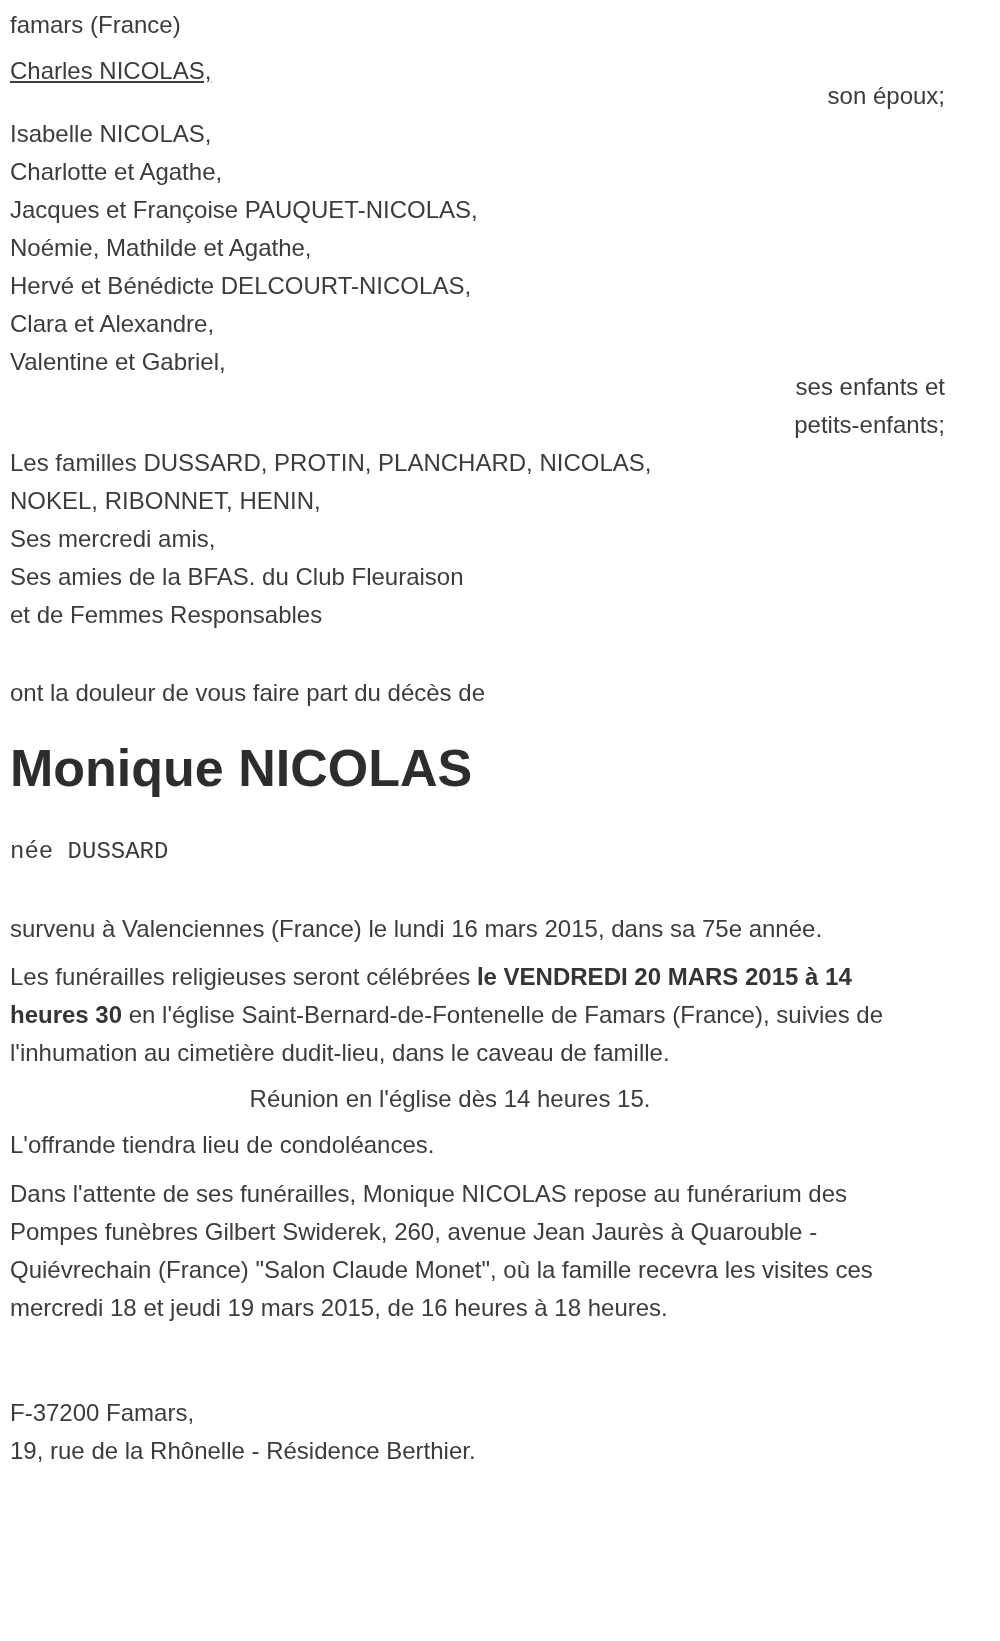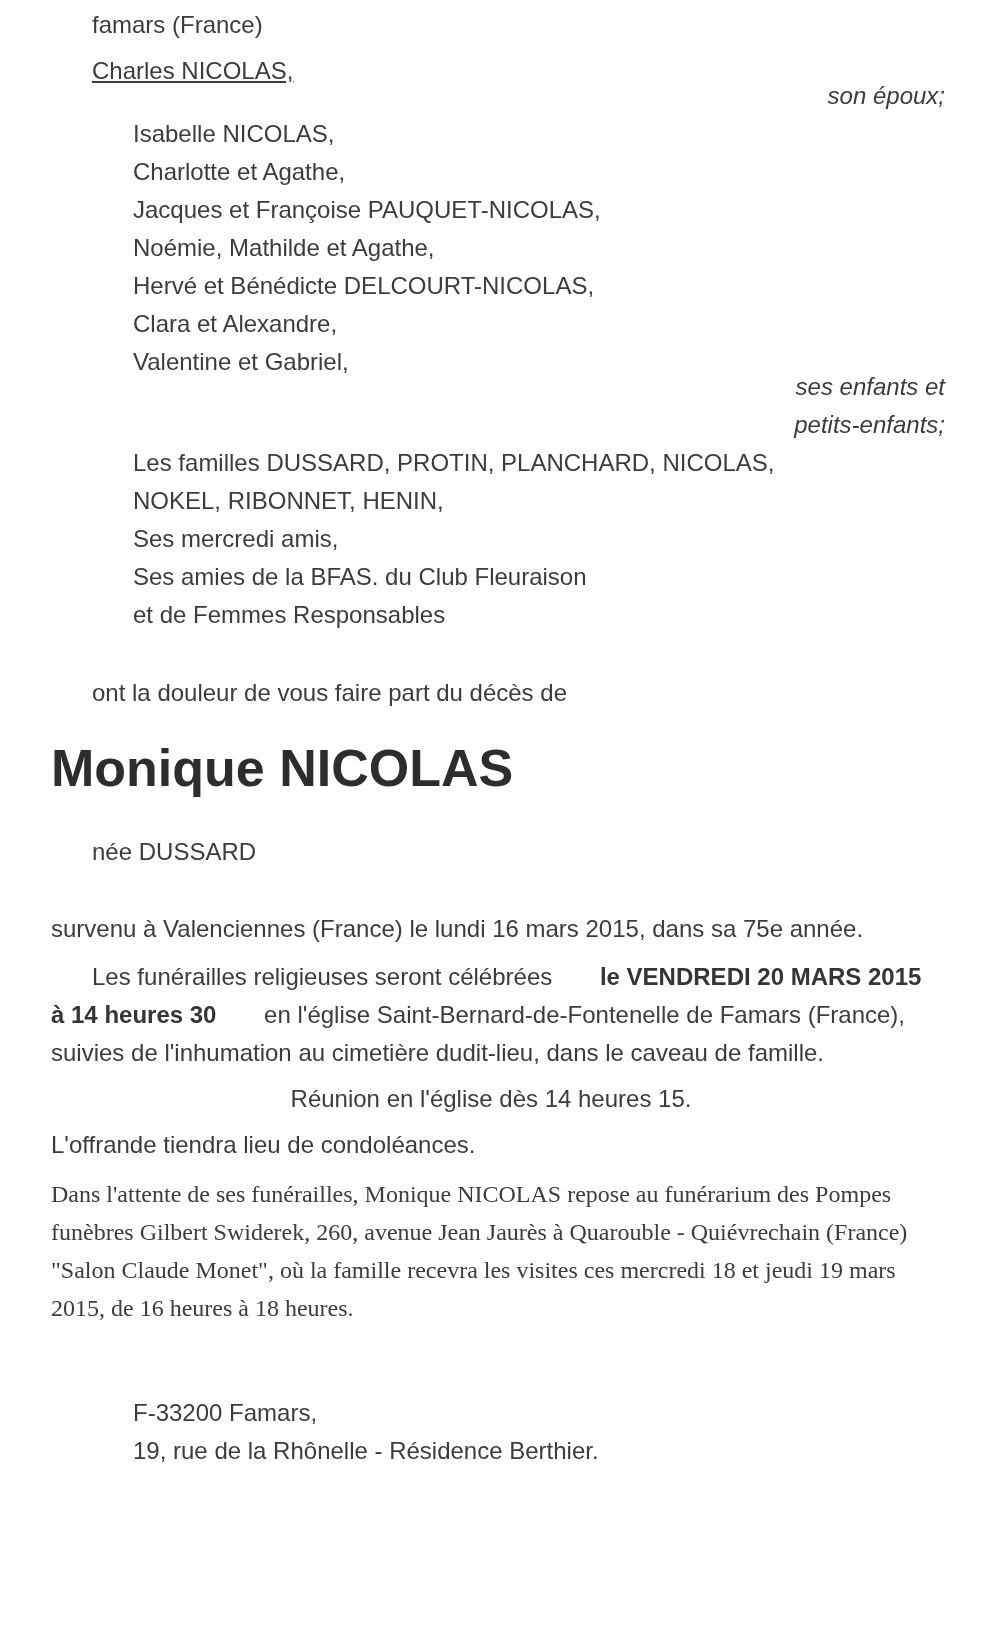--- a/index.html
+++ b/index.html
@@ -1,52 +1,51 @@
 <!DOCTYPE html>
 <html><head>
 <meta charset="utf-8">
 <style>
-  * { box-sizing: border-box; margin-left: 41px; }
+  * { box-sizing: border-box; }
   html, body { margin: 0; padding: 0; }
   body {
     width: 1000px;
     height: 1641px;
     background: #ffffff;
     overflow: hidden;
     font-family: "Liberation Sans", "DejaVu Sans", sans-serif;
   }
   .doc {
     padding: 6px 55px 0 10px;
     color: #3c3c3c;
     font-size: 24px;
     line-height: 38px;
   }
   .line { display: block; }
   .align-right {
     text-align: right;
-    font-style: italic;
   }
   .pull-up   { margin-top: -13px; }
   .gap-8     { margin-top: 8px; text-decoration: underline; }
   .announce  { margin-top: 40px; }
   .deceased-name {
     font-size: 52px;
     line-height: 46px;
     font-weight: 700;
     color: #2d2d2d;
     margin: 33px 0 0 0;
     letter-spacing: 0;
   }
-  .maiden    { margin-top: 42px; }
+  .maiden    { margin-top: 42px; font-family: Liberation Mono, monospace; }
   .para      { max-width: 880px; margin: 0; }
   .survenu   { margin-top: 39px; }
   .funeral   { margin-top: 10px; }
   .meeting   { margin-top: 8px; text-align: center; }
   .condolences { margin-top: 8px; }
-  .repose    { margin-top: 11px; font-family: Liberation Serif, serif; }
+  .repose    { margin-top: 11px; }
   .address   { margin-top: 67px; }
   strong     { font-weight: 700; color: #353535; }
 </style>
 </head>
 <body>
 
 <div class="doc">
 
   <div class="line">famars (France)</div>
 
@@ -86,17 +85,17 @@
 
   <p class="para funeral"><span>Les funérailles religieuses seront célébrées </span><strong>le VENDREDI 20 MARS 2015 à 14 heures 30</strong><span> en l'église Saint-Bernard-de-Fontenelle de Famars (France), suivies de l'inhumation au cimetière dudit-lieu, dans le caveau de famille.</span></p>
 
   <p class="para meeting">Réunion en l'église dès 14 heures 15.</p>
 
   <p class="para condolences">L'offrande tiendra lieu de condoléances.</p>
 
   <p class="para repose">Dans l'attente de ses funérailles, Monique NICOLAS repose au funérarium des Pompes funèbres Gilbert Swiderek, 260, avenue Jean Jaurès à Quarouble - Quiévrechain (France) "Salon Claude Monet", où la famille recevra les visites ces mercredi 18 et jeudi 19 mars 2015, de 16 heures à 18 heures.</p>
 
   <div class="address">
-    <div class="line">F-33200 Famars,</div>
+    <div class="line">F-37200 Famars,</div>
     <div class="line">19, rue de la Rhônelle - Résidence Berthier.</div>
   </div>
 
 </div>
 
 </body></html>

